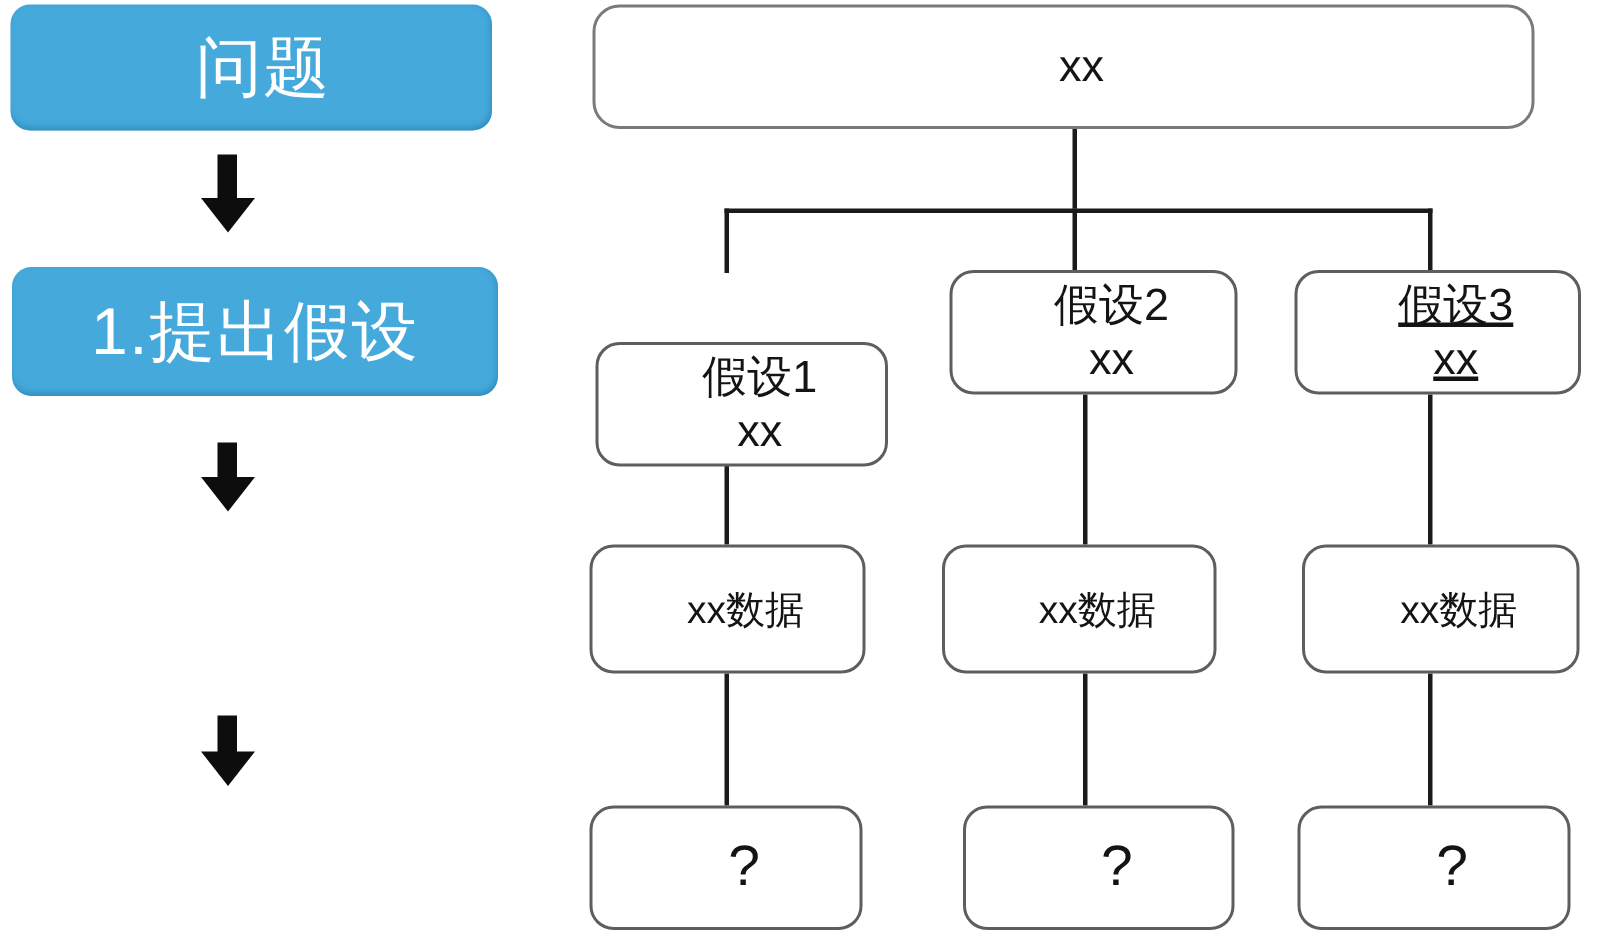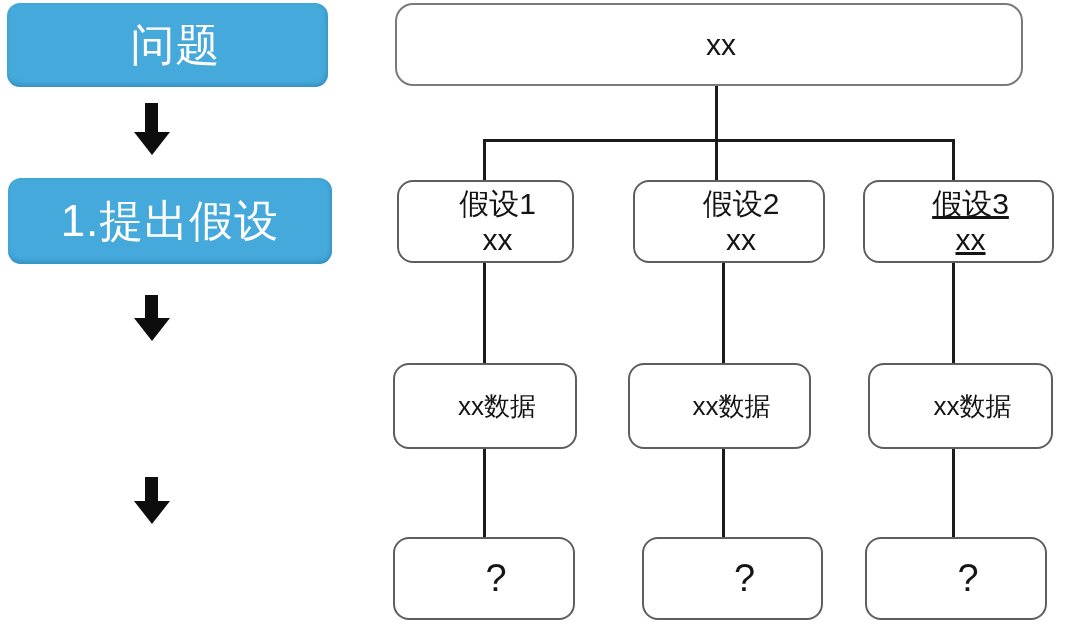--- a/index.html
+++ b/index.html
@@ -70,21 +70,21 @@
     text-align: center;
     box-sizing: border-box;
     padding-left: 24px;
   }
   .root-box {
     left: 395px; top: 3px; width: 628px; height: 83px;
     border-color: #7a7a7a; border-width: 2px; border-radius: 18px;
     font-size: 30px;
   }
   .hyp-box  { top: 180px; height: 83px; font-size: 30px; line-height: 36px; }
-  .hyp-1 { left: 397px; width: 177px; }
+  .hyp-1 { left: 397px; width: 195px; margin-top: 48px; }
   .hyp-2 { left: 633px; width: 192px; }
   .hyp-3 { left: 863px; width: 191px; text-decoration: underline; }
   .data-box { top: 363px; height: 86px; font-size: 26px; }
   .data-1 { left: 393px; width: 184px; }
   .data-2 { left: 628px; width: 183px; }
   .data-3 { left: 868px; width: 185px; }
   .q-box { top: 537px; height: 83px; font-size: 38px; }
   .q-1 { left: 393px; width: 182px; }
   .q-2 { left: 642px; width: 181px; }
   .q-3 { left: 865px; width: 182px; }

